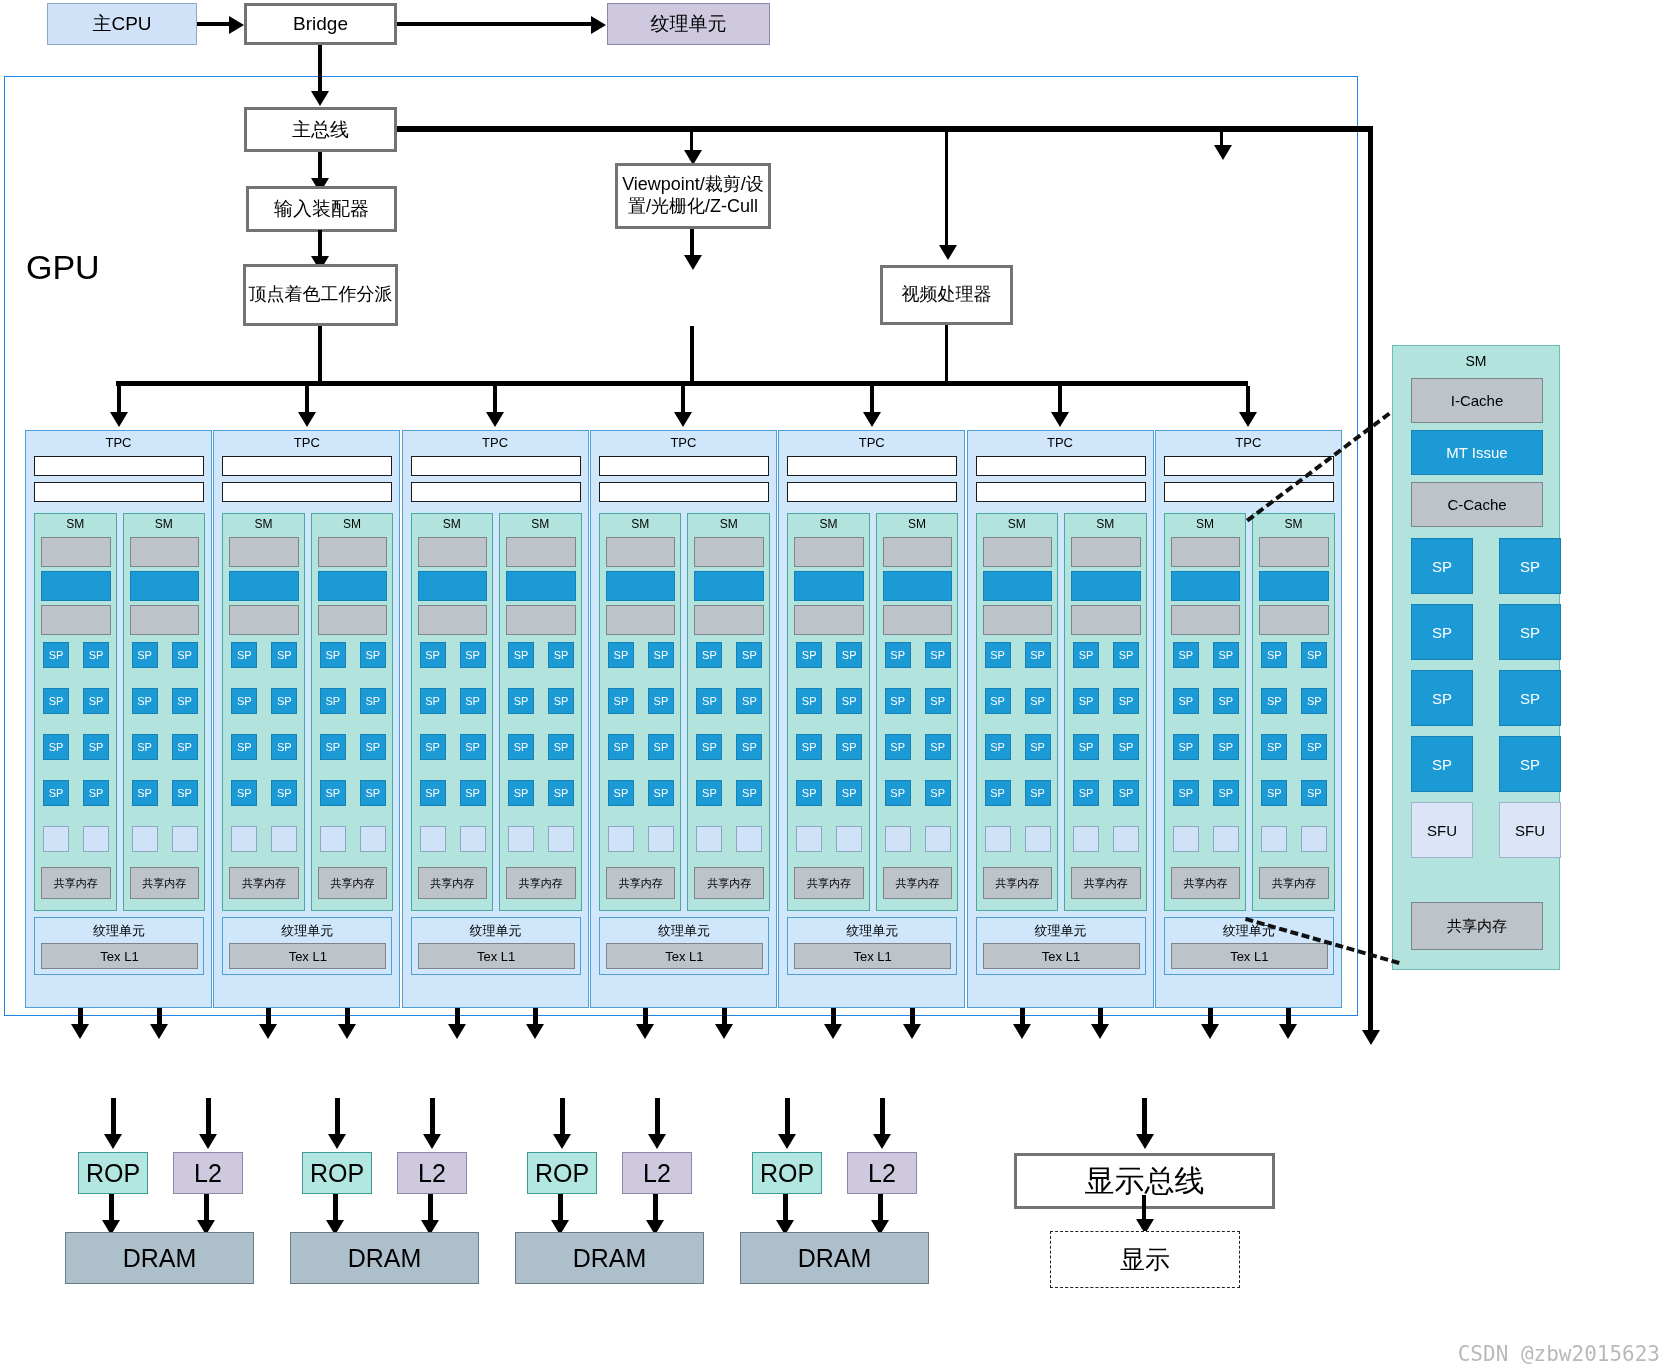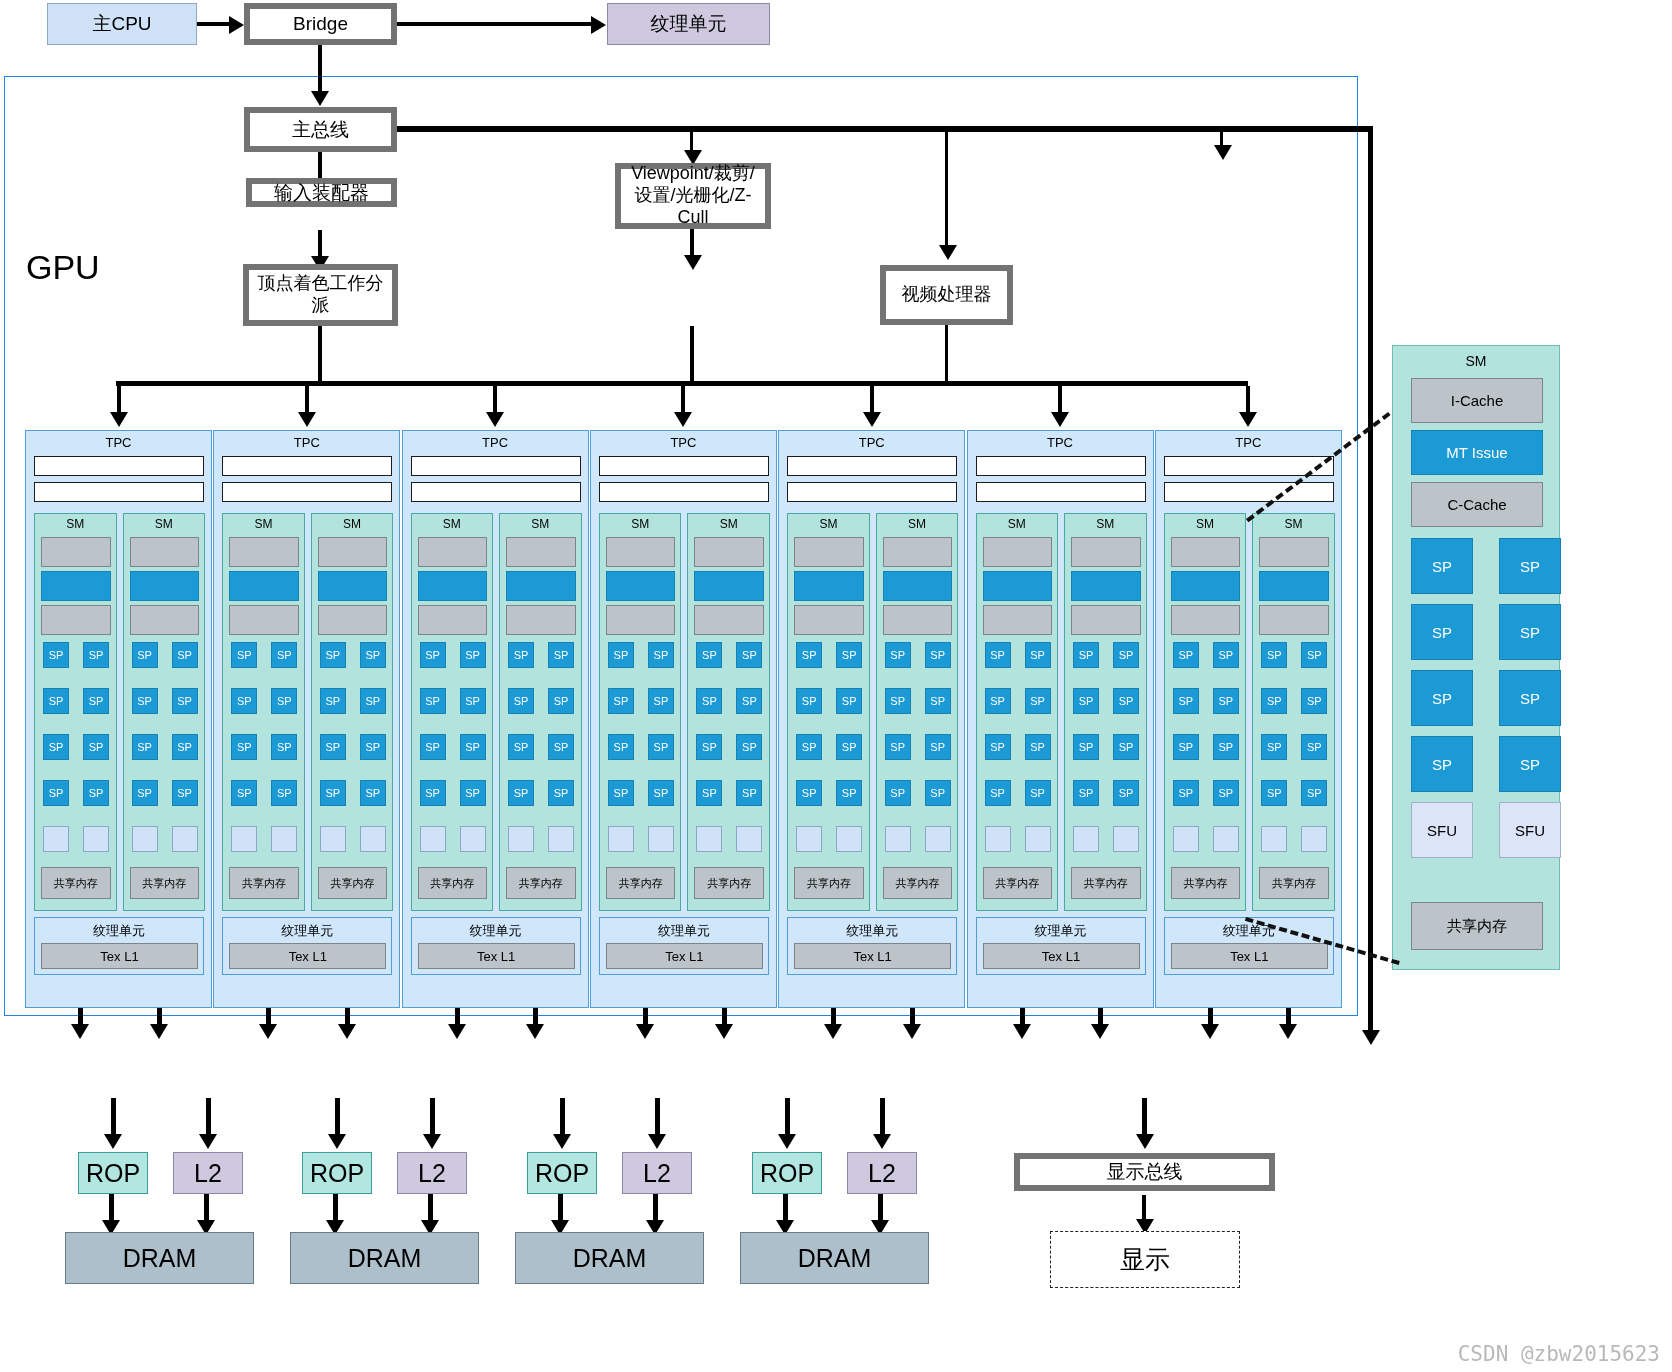--- a/index.html
+++ b/index.html
@@ -3,21 +3,21 @@
 <meta charset="utf-8">
 <style>
   html,body{margin:0;padding:0;background:#ffffff;}
   body{font-family:"Liberation Sans","DejaVu Sans",sans-serif;color:#000;}
   #canvas{position:relative;width:1672px;height:1372px;overflow:hidden;background:#fff;}
 
   .box{position:absolute;box-sizing:border-box;display:flex;align-items:center;
        justify-content:center;text-align:center;line-height:1.22;}
 
   
-  .plain{background:#ffffff;border:6px solid #737373;font-size:19px;}
+  .plain{background:#ffffff;border:3px solid #737373;font-size:19px;}
   .blue{background:#cfe2f7;border:1px solid #8aa7c4;font-size:19px;}
   .purple{background:#cfc9e0;border:1px solid #8d86a8;font-size:19px;}
   .teal{background:#b2e6e1;border:1px solid #3f9c95;font-size:25px;}
   .l2{background:#cfc9e0;border:1px solid #8d86a8;font-size:25px;}
   .dram{background:#aebfcc;border:1px solid #6a7b88;font-size:25px;}
   .dashedbox{background:#ffffff;border:1px dashed #222;font-size:25px;}
   .bigbox{background:#ffffff;border:1px solid #000;font-size:29px;border-radius:9px;}
 
   
   #gpu-outline{position:absolute;border:1.5px solid #1f86e8;background:transparent;}
@@ -98,21 +98,21 @@
 
   <div class="vline" style="left:1220px;top:130px;width:3px;height:19px;"></div>
   <div class="arrow-d" style="left:1214px;top:145px;"></div>
 
   <div class="vline" style="left:1368px;top:126px;width:5px;height:912px;"></div>
   <div class="arrow-d" style="left:1362px;top:1030px;"></div>
 
   <div class="vline" style="left:318px;top:152px;width:4px;height:30px;"></div>
   <div class="arrow-d" style="left:311px;top:178px;"></div>
 
-  <div class="box plain" style="left:246px;top:178px;width:151px;height:29px;">输入装配器</div>
+  <div class="box plain" style="left:246px;top:186px;width:151px;height:46px;">输入装配器</div>
 
   <div class="vline" style="left:318px;top:230px;width:4px;height:32px;"></div>
   <div class="arrow-d" style="left:311px;top:256px;"></div>
 
   <div class="box plain" style="left:615px;top:163px;width:156px;height:66px;font-size:18px;padding:0 4px;">
     <span>Viewpoint/裁剪/设置/光栅化/Z-Cull</span>
   </div>
 
   <div class="box plain" style="left:243px;top:264px;width:155px;height:62px;font-size:18px;">顶点着色工作分派</div>
   <div class="vline" style="left:690px;top:229px;width:4px;height:30px;"></div>
@@ -548,19 +548,19 @@
       <div class="box dram" style="left: 515px; top: 1232px; width: 189px; height: 52px;">DRAM</div>
       <div class="box teal" style="left: 752px; top: 1152px; width: 70px; height: 42px;">ROP</div>
       <div class="box l2" style="left: 847px; top: 1152px; width: 70px; height: 42px;">L2</div>
       <div class="vline" style="left: 783px; top: 1194px; width: 5px; height: 32px;"></div>
       <div class="arrow-d" style="left: 776px; top: 1220px;"></div>
       <div class="vline" style="left: 878px; top: 1194px; width: 5px; height: 32px;"></div>
       <div class="arrow-d" style="left: 871px; top: 1220px;"></div>
       <div class="box dram" style="left: 740px; top: 1232px; width: 189px; height: 52px;">DRAM</div>
     </div>
 
-  <div class="box plain" style="left:1014px;top:1153px;width:261px;height:38px;font-size:19px;">显示总线</div>
+  <div class="box plain" style="left:1014px;top:1153px;width:261px;height:56px;font-size:30px;">显示总线</div>
   <div class="vline" style="left:1142px;top:1195px;width:4px;height:28px;"></div>
   <div class="arrow-d" style="left:1136px;top:1219px;"></div>
   <div class="box dashedbox" style="left:1050px;top:1231px;width:190px;height:57px;">显示</div>
 
   <div id="watermark">CSDN @zbw2015623</div>
 </div>
 
 </body></html>

